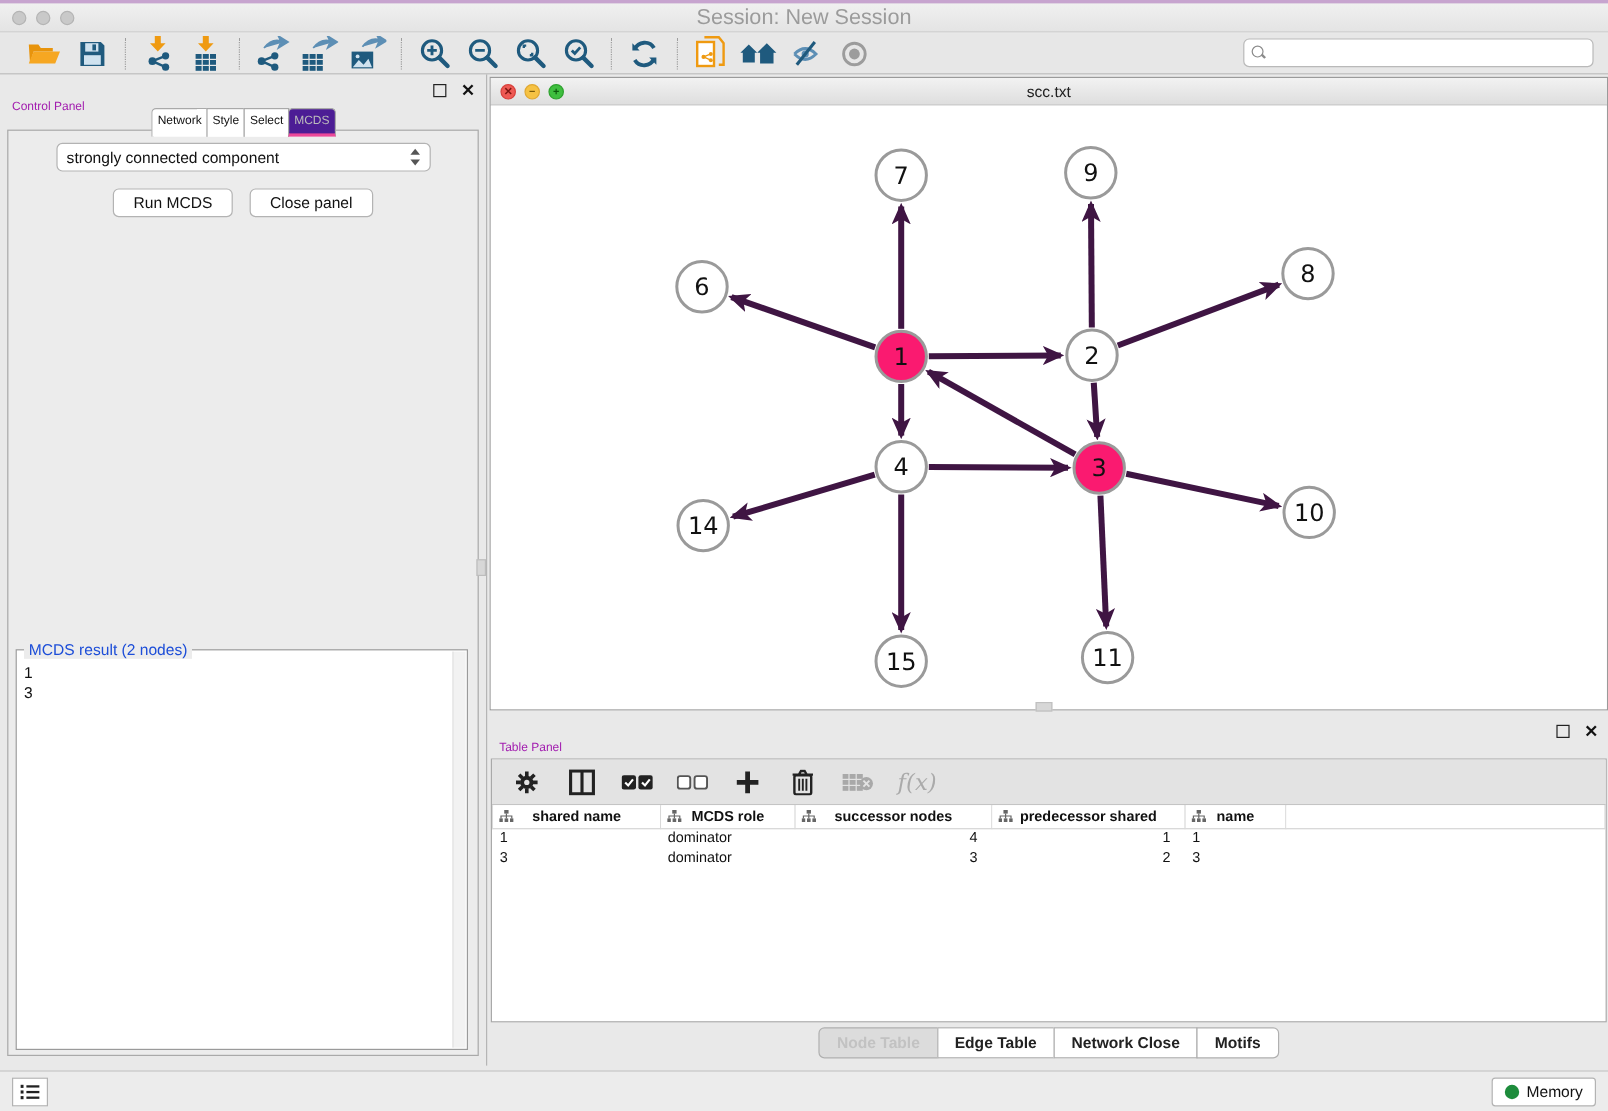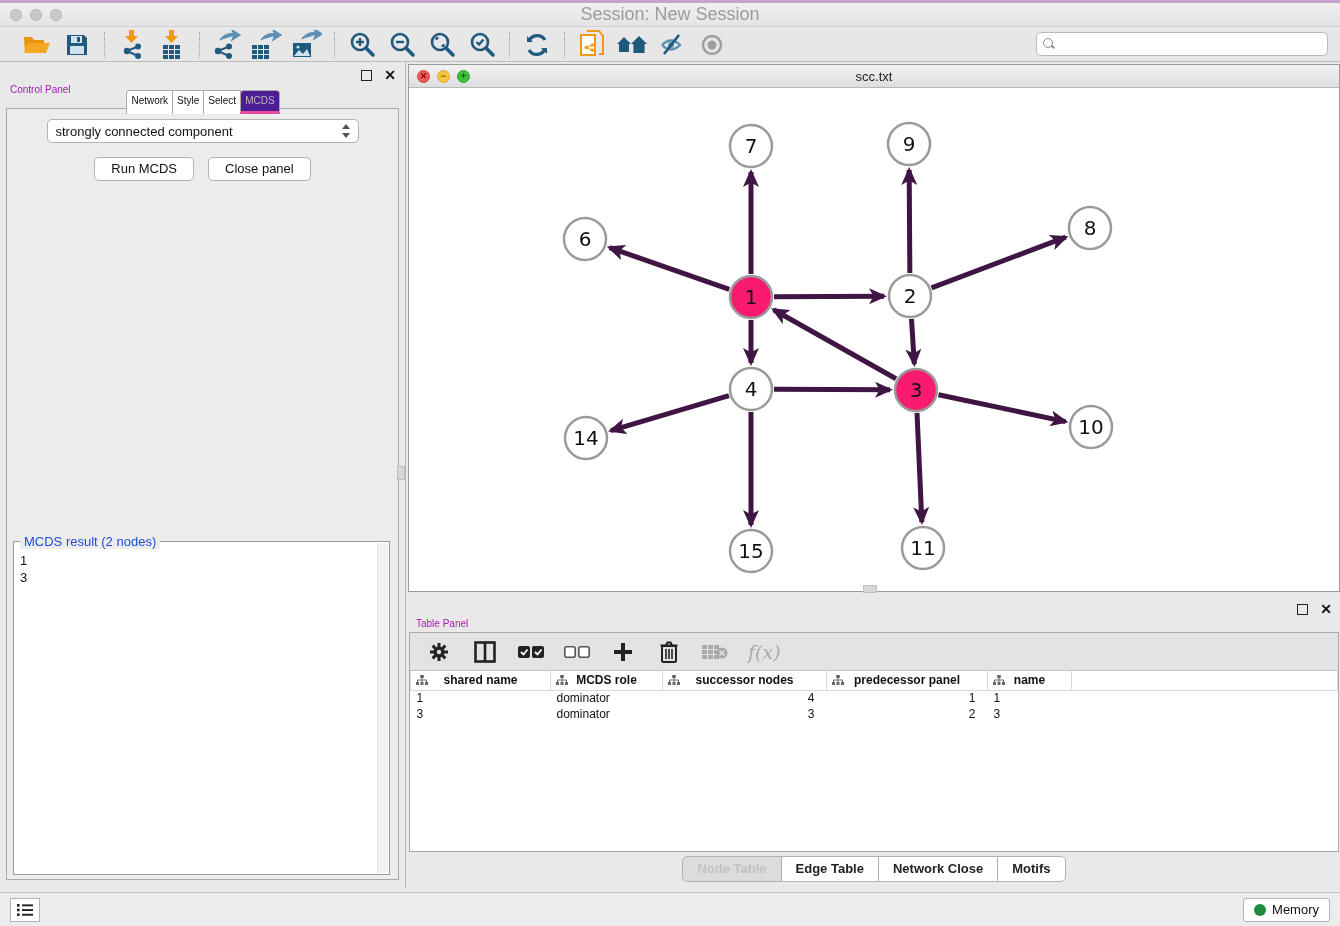--- a/index.html
+++ b/index.html
@@ -549,21 +549,21 @@
                   </g>
                 </svg></span><span>successor nodes</span></th>
             <th><span class="hicon"><svg width="12" height="11" viewBox="0 0 12 11">
                   <g fill="#666">
                     <rect x="4.2" y="0" width="3.6" height="3"></rect>
                     <rect x="0" y="7" width="3" height="3"></rect>
                     <rect x="4.5" y="7" width="3" height="3"></rect>
                     <rect x="9" y="7" width="3" height="3"></rect>
                     <path d="M6 3 v2 M1.5 7 v-2 h9 v2 M6 5 v2" stroke="#666" stroke-width="1" fill="none"></path>
                   </g>
-                </svg></span><span>predecessor panel</span></th>
+                </svg></span><span>predecessor shared</span></th>
             <th><span class="hicon"><svg width="12" height="11" viewBox="0 0 12 11">
                   <g fill="#666">
                     <rect x="4.2" y="0" width="3.6" height="3"></rect>
                     <rect x="0" y="7" width="3" height="3"></rect>
                     <rect x="4.5" y="7" width="3" height="3"></rect>
                     <rect x="9" y="7" width="3" height="3"></rect>
                     <path d="M6 3 v2 M1.5 7 v-2 h9 v2 M6 5 v2" stroke="#666" stroke-width="1" fill="none"></path>
                   </g>
                 </svg></span><span>name</span></th>
             <th></th>

